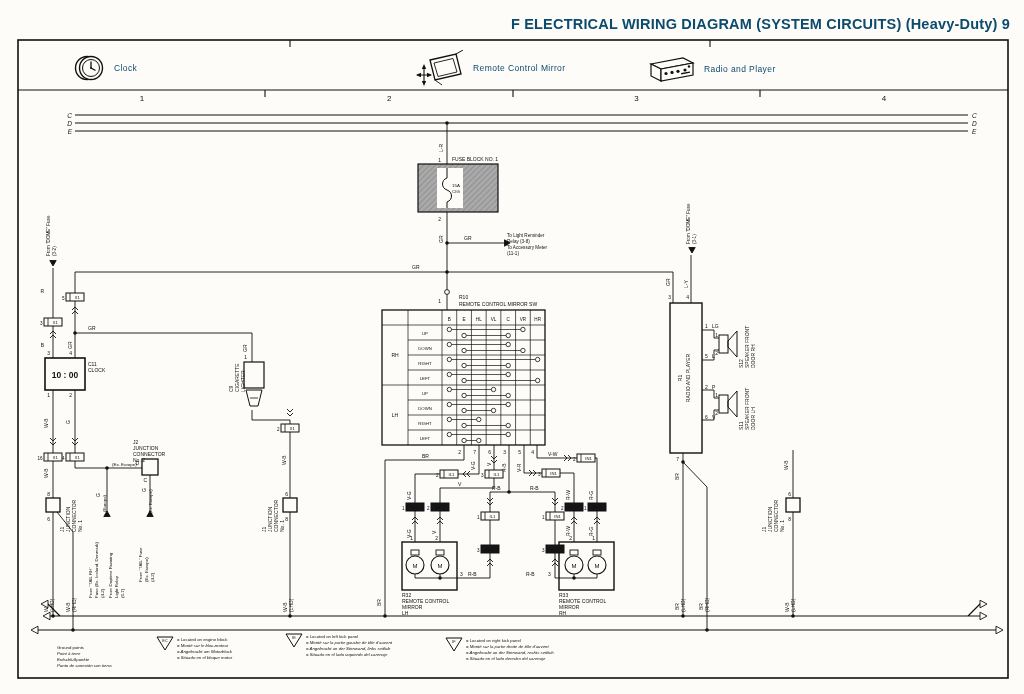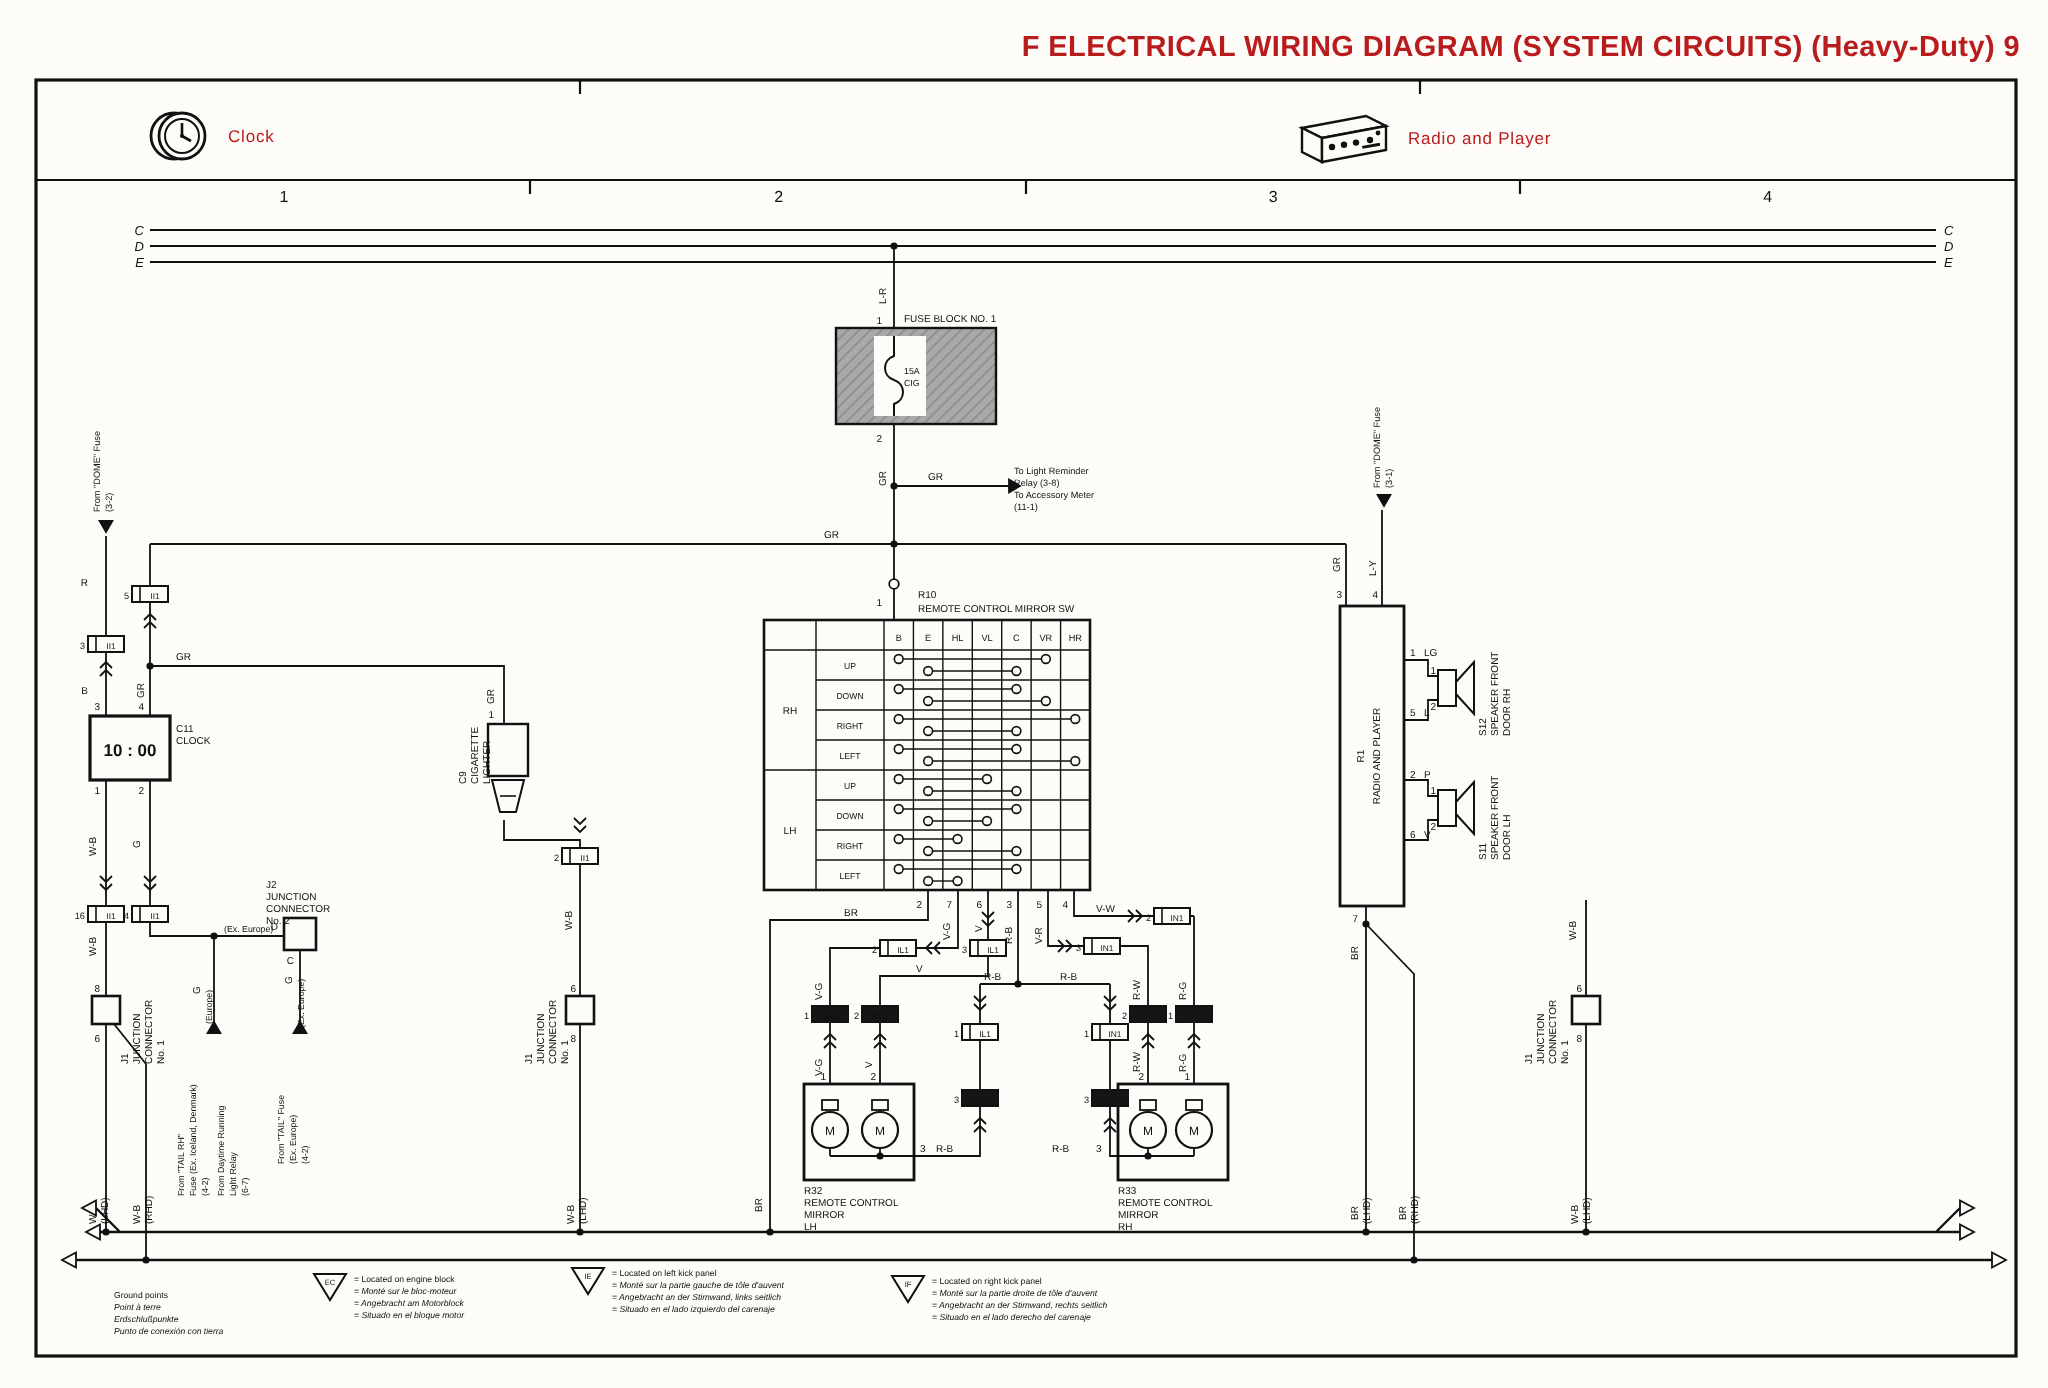--- a/index.html
+++ b/index.html
@@ -1,17 +1,17 @@
 <!DOCTYPE html>
 <html><head>
 <meta charset="utf-8">
 <style>
   html,body{margin:0;padding:0;background:#fbfaf7;}
   #page{position:relative;width:1024px;height:694px;background:#fdfcf9;overflow:hidden;
-        font-family:"Liberation Sans",sans-serif;color:#b91c1c;}
+        font-family:"Liberation Sans",sans-serif;color:#0c4a6e;}
   #title{position:absolute;top:16px;right:14px;font-size:14.5px;font-weight:bold;
          letter-spacing:.2px;white-space:nowrap;}
   .hitem{position:absolute;display:flex;align-items:center;gap:7px;}
   .hitem .lbl{font-size:8.5px;letter-spacing:.4px;}
   #dsvg{position:absolute;left:0;top:0;}
   svg text{fill:#111;font-family:"Liberation Sans",sans-serif;}
 </style>
 </head>
 <body>
 <div id="page">
@@ -20,20 +20,34 @@
 
 <div class="hitem" style="left:73px;top:52px">
   <svg width="34" height="32">
     <circle cx="14" cy="16" r="11.5" fill="none" stroke="#111" stroke-width="1.4"></circle>
     <circle cx="18" cy="16" r="11.5" fill="#fdfcf9" stroke="#111" stroke-width="1.4"></circle>
     <circle cx="18" cy="16" r="8.5" fill="none" stroke="#111" stroke-width="1"></circle>
     <path d="M18,16 L18,9.5 M18,16 L22.5,18.5" stroke="#111" stroke-width="1.3" fill="none"></path>
     <circle cx="18" cy="16" r="1" fill="#111"></circle>
   </svg>
   <span class="lbl">Clock</span>
+</div>
+<div class="hitem" style="left:416px;top:50px">
+  <svg width="50" height="36">
+    <polygon points="14,10 40,4 45,24 19,30" fill="none" stroke="#111" stroke-width="1.3"></polygon>
+    <polygon points="18,13 37,8.5 41,22 22,26.5" fill="none" stroke="#111" stroke-width="0.9"></polygon>
+    <line x1="40" y1="4" x2="47" y2="0" stroke="#111" stroke-width="1"></line>
+    <line x1="19" y1="30" x2="26" y2="35" stroke="#111" stroke-width="0.9"></line>
+    <path d="M8,18 L8,32 M1,25 L15,25" stroke="#111" stroke-width="1.1"></path>
+    <polygon points="8,14 5.8,19 10.2,19" fill="#111"></polygon>
+        <polygon points="8,36 5.8,31 10.2,31" fill="#111"></polygon>
+    <polygon points="0,25 5,22.8 5,27.2" fill="#111"></polygon>
+        <polygon points="16,25 11,22.8 11,27.2" fill="#111"></polygon>
+  </svg>
+  <span class="lbl">Remote Control Mirror</span>
 </div>
 <div class="hitem" style="left:645px;top:54px">
   <svg width="52" height="30">
     <polygon points="6,10 38,4 48,9 16,15" fill="#fdfcf9" stroke="#111" stroke-width="1.2"></polygon>
     <polygon points="6,10 16,15 16,27 6,22" fill="#fdfcf9" stroke="#111" stroke-width="1.2"></polygon>
     <polygon points="16,15 48,9 48,21 16,27" fill="#fdfcf9" stroke="#111" stroke-width="1.2"></polygon>
     <circle cx="21" cy="19.5" r="1.6" fill="#111"></circle>
         <circle cx="27" cy="18.4" r="1.6" fill="#111"></circle>
     <circle cx="33" cy="17.3" r="1.6" fill="#111"></circle>
         <circle cx="40" cy="16" r="1.6" fill="#111"></circle>

